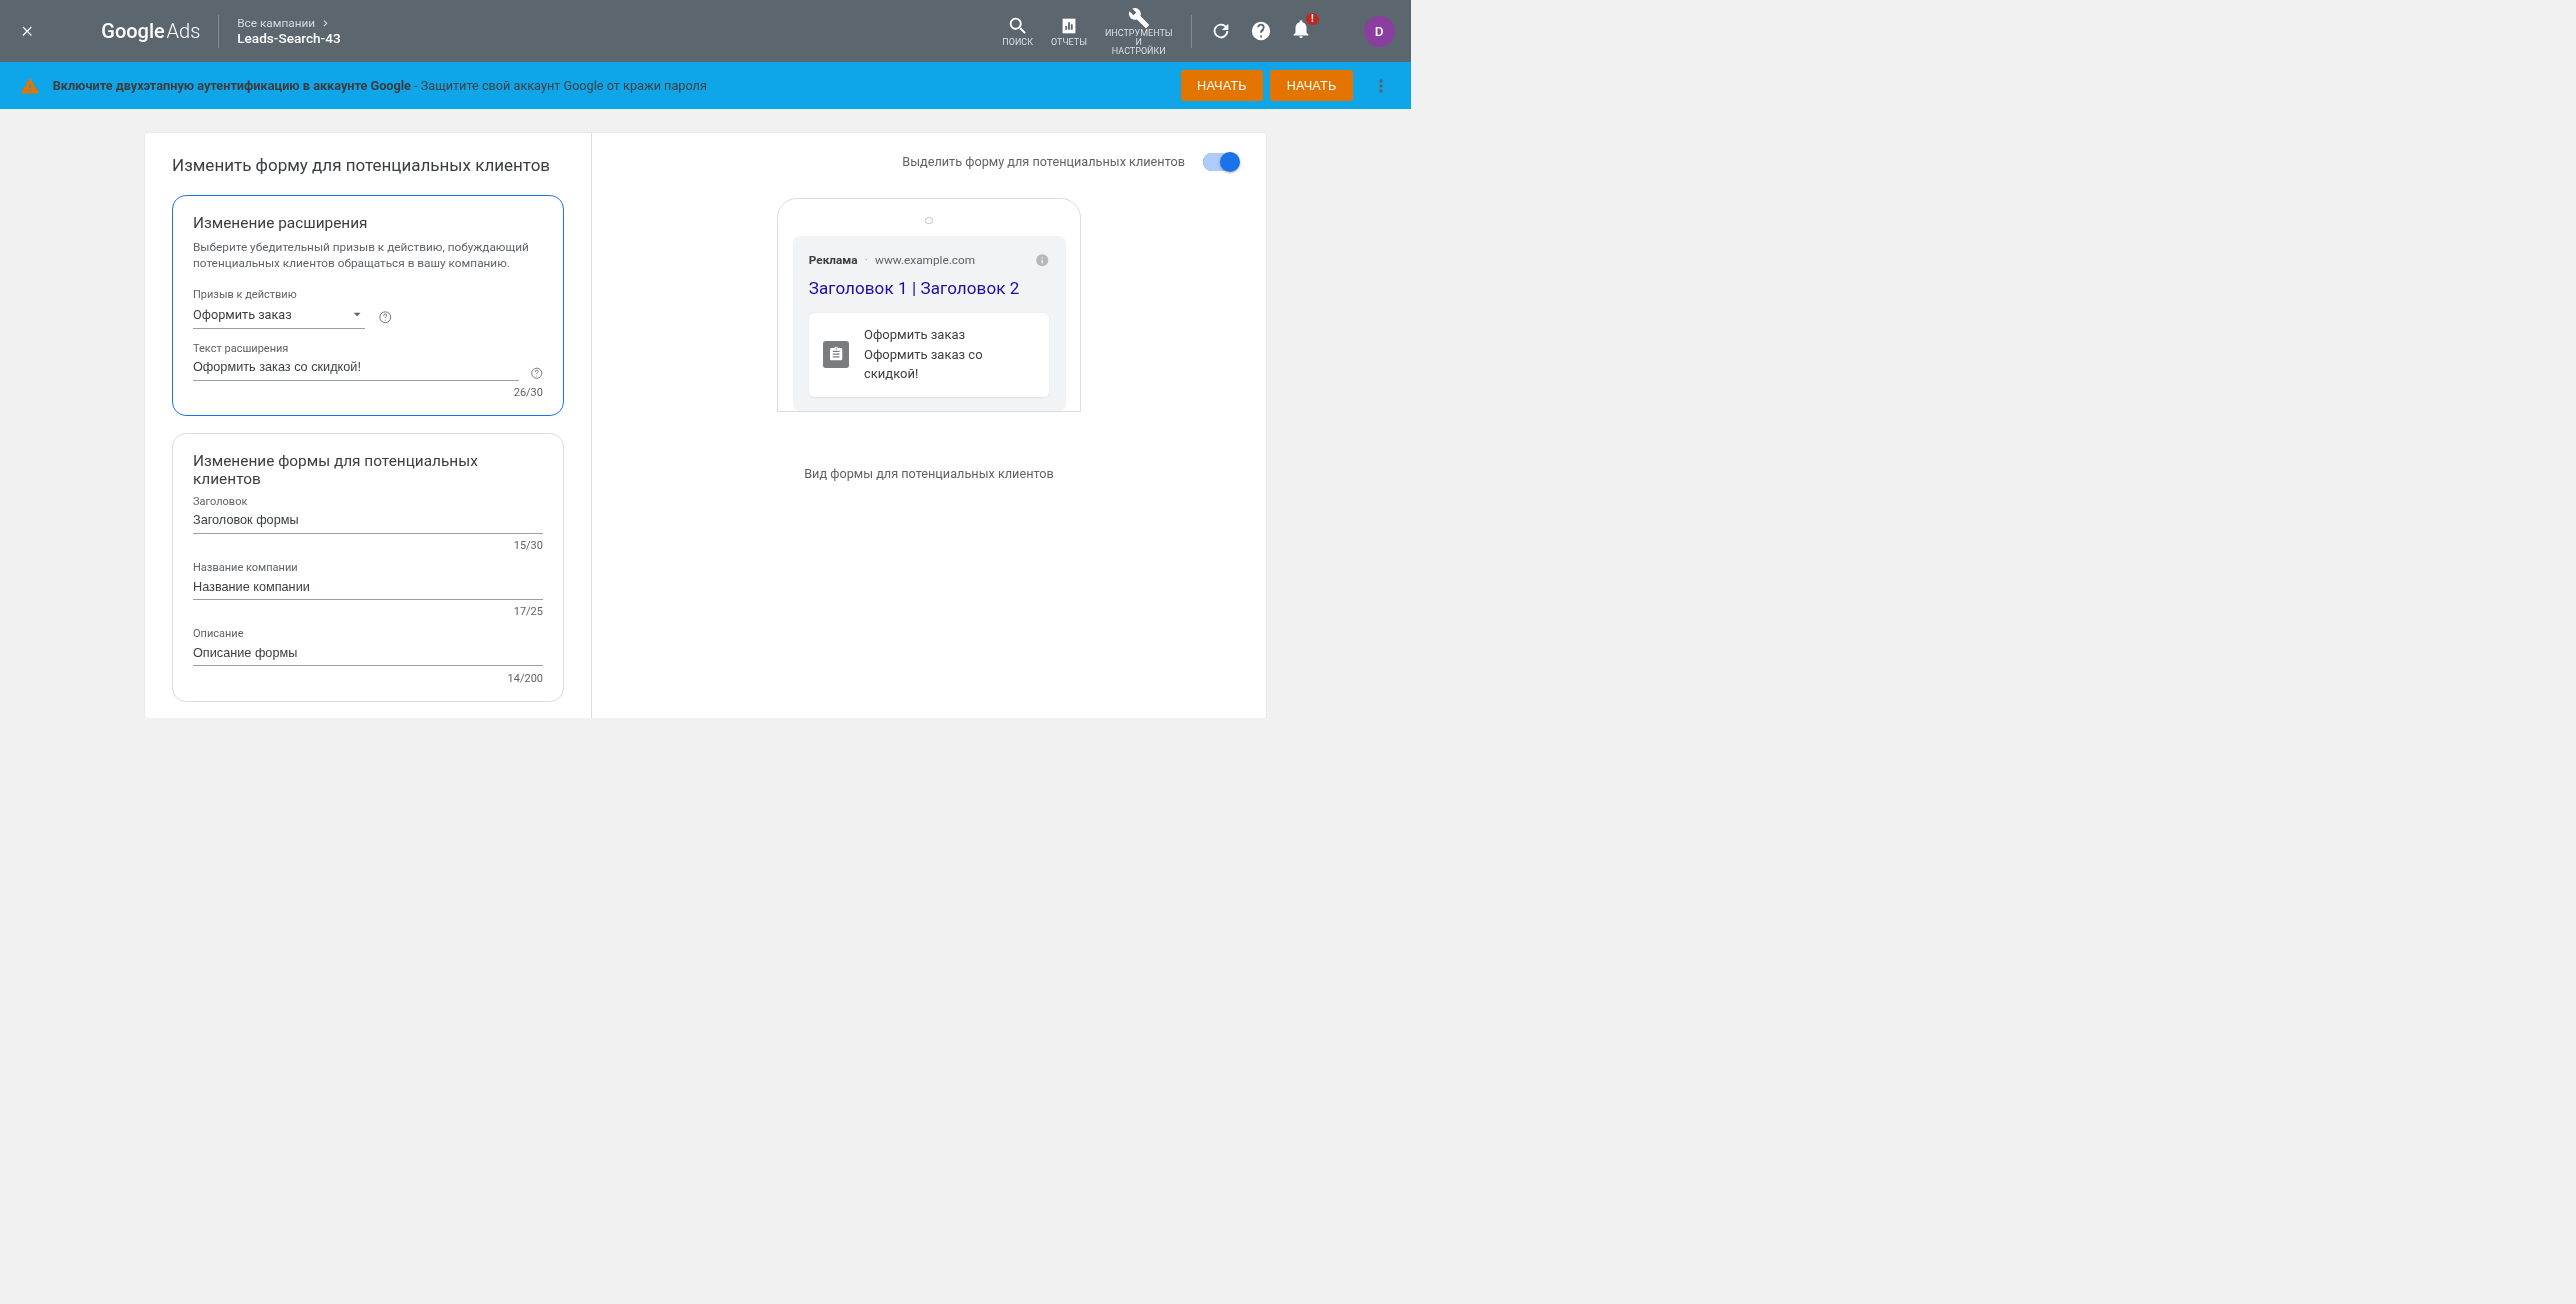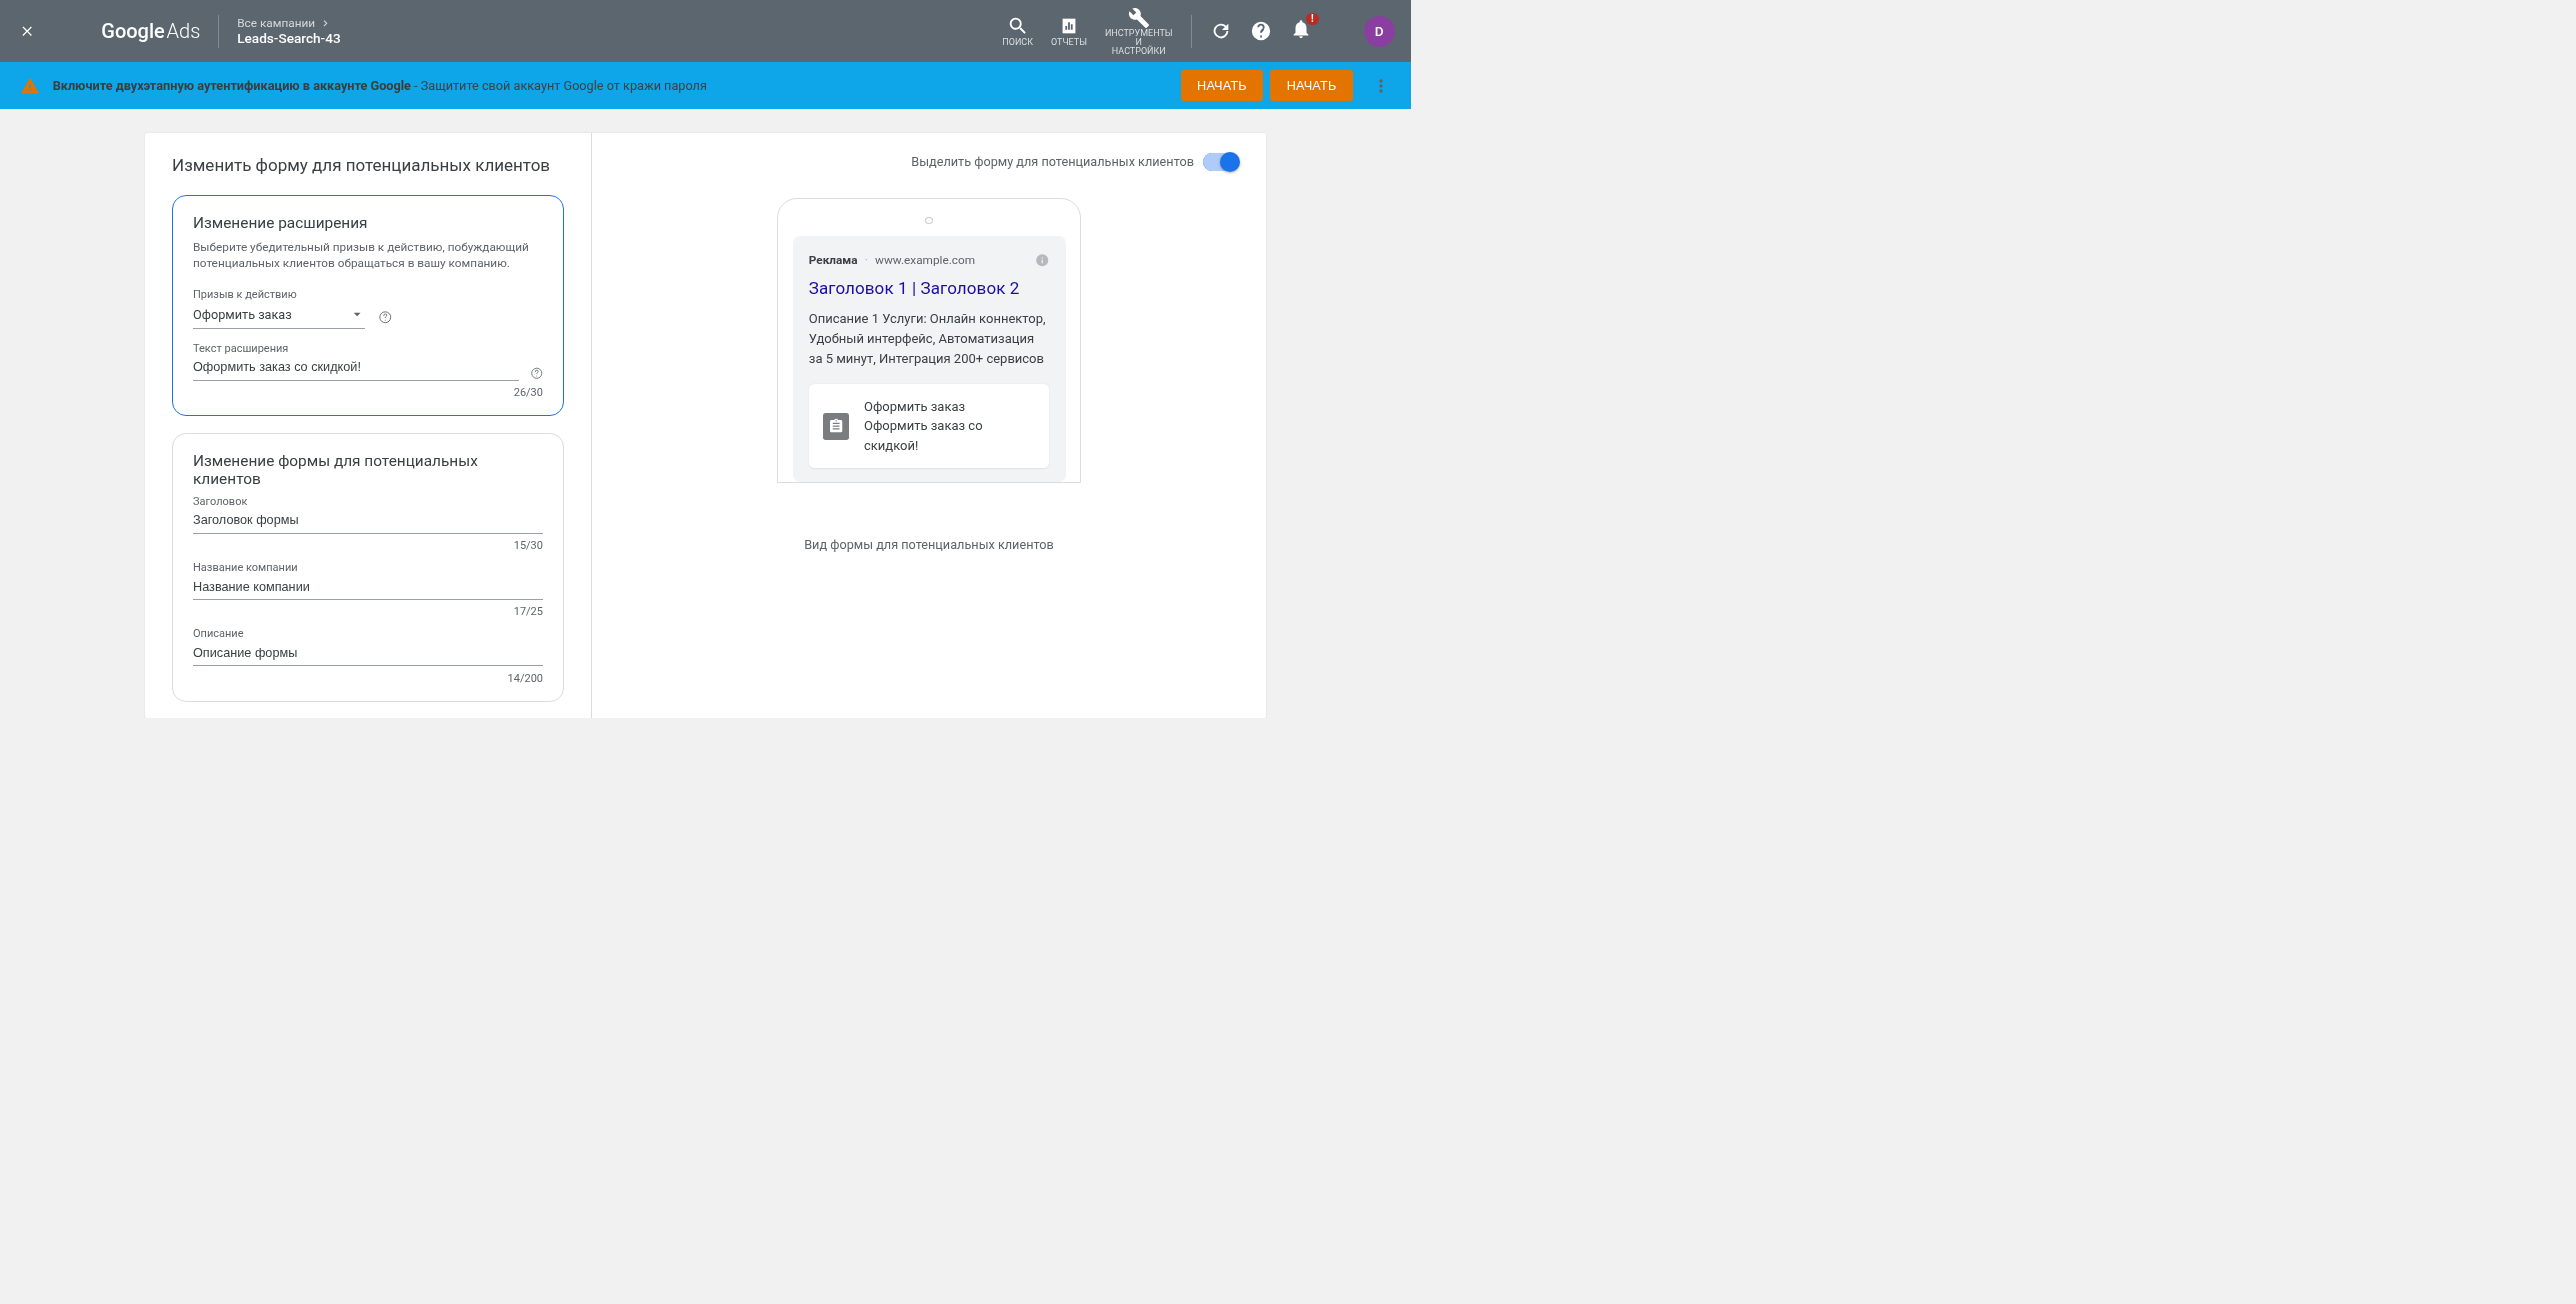--- a/index.html
+++ b/index.html
@@ -40,21 +40,21 @@
 .field-label { font-size:11px; color:#5f6368; margin-bottom:3.6px; display:block;}
 .dropdown-row { display:flex; align-items:center; gap:12.7px; margin-bottom:7.2px;}
 .dropdown { display:flex; align-items:center; justify-content:space-between; border-bottom:0.9px solid #9aa0a6; width:172px; padding:1.8px 0 5.4px 0; font-size:12.7px; color:#3c4043; cursor:pointer;}
 .dropdown svg { fill:#5f6368; width:16.3px; height:16.3px;}
 .help-ic { width:14.5px; height:14.5px; fill:none; stroke:#5f6368; stroke-width:1.5; cursor:pointer;}
 .txt-input-wrap { margin-top:12.7px; }
 .txt-row { display:flex; align-items:flex-end; }
 .underline-input { border:none; border-bottom:0.9px solid #9aa0a6; font-size:12.7px; color:#3c4043; padding:1.8px 0 5.4px 0; width:100%; outline:none; background:transparent;}
 .counter { text-align:right; font-size:11px; color:#5f6368; margin-top:5.4px;}
 .right { flex:1; padding:20px 27px 11px 27px; display:flex; flex-direction:column; }
-.toggle-row { display:flex; justify-content:flex-end; align-items:center; gap:9px; font-size:12.7px; color:#5f6368; margin-bottom:27px;}
+.toggle-row { display:flex; justify-content:flex-end; align-items:center; gap:18px; font-size:12.7px; color:#5f6368; margin-bottom:27px;}
 .switch { width:36px; height:18px; background:#1a73e8; border-radius:9px; position:relative; cursor:pointer;}
 .switch::after { content:""; position:absolute; width:20px; height:20px; background:#1a73e8; border-radius:50%; top:-0.9px; right:-0.9px; box-shadow:0 0.9px 2.7px rgba(0,0,0,0.3);}
 .switch::before { content:""; position:absolute; width:36px; height:18px; background:#aecbfa; border-radius:9px; left:0; top:0;}
 .phone { width:304px; margin:0 auto; border:0.9px solid #dadce0; border-top-left-radius:20px; border-top-right-radius:20px; padding:18px 14.5px 0 14.5px; position:relative; background:#fff;}
 .phone-cam { width:7.2px; height:7.2px; border:0.9px solid #bfc1c3; border-radius:50%; margin:0 auto 12.7px auto;}
 .ad-card { background:#f1f3f4; border-radius:7.2px; padding:16.3px 16.3px 14.5px 16.3px; }
 .ad-top { display:flex; align-items:center; gap:7.2px; font-size:11.8px; }
 .ad-top .bold { font-weight:700; color:#3c4043;}
 .ad-top .sep { color:#a4a7aa;}
 .ad-top .url { color:#5f6368;}
@@ -215,21 +215,20 @@
         <div class="ad-card">
           <div class="ad-top">
             <span class="bold">Реклама</span>
             <span class="sep">·</span>
             <span class="url">www.example.com</span>
             <svg class="ad-info" viewBox="0 0 24 24">
                 <path d="M12 2a10 10 0 1 0 10 10A10 10 0 0 0 12 2zm1 15h-2v-6h2zm0-8h-2V7h2z"></path>
               </svg>
           </div>
           <div class="ad-headline">Заголовок 1 | Заголовок 2</div>
-          <div class="ad-desc">Описание 1 Услуги: Онлайн коннектор, Удобный интерфейс, Автоматизация за 5 минут, Интеграция 200+ сервисов</div>
           <div class="ad-ext">
             <div class="ad-ext-ic">
               <svg viewBox="0 0 24 24">
                   <path d="M19 3h-4.18A3 3 0 0 0 9.18 3H5a2 2 0 0 0-2 2v14a2 2 0 0 0 2 2h14a2 2 0 0 0 2-2V5a2 2 0 0 0-2-2zm-7 0a1 1 0 1 1-1 1 1 1 0 0 1 1-1zm5 14H7v-2h10zm0-4H7v-2h10zm0-4H7V7h10z"></path>
                 </svg>
             </div>
             <div class="ad-ext-txt">
               <div>Оформить заказ</div>
               <div>Оформить заказ со скидкой!</div>
             </div>

